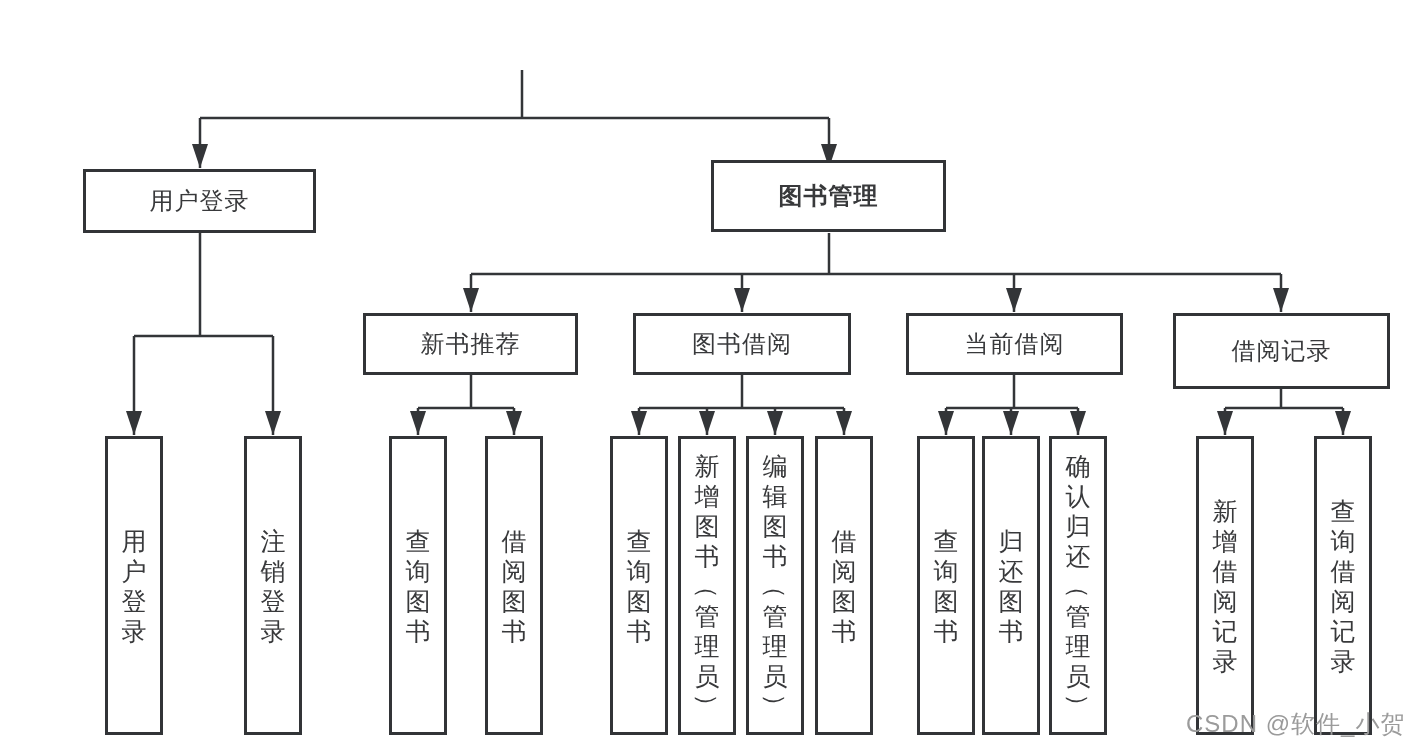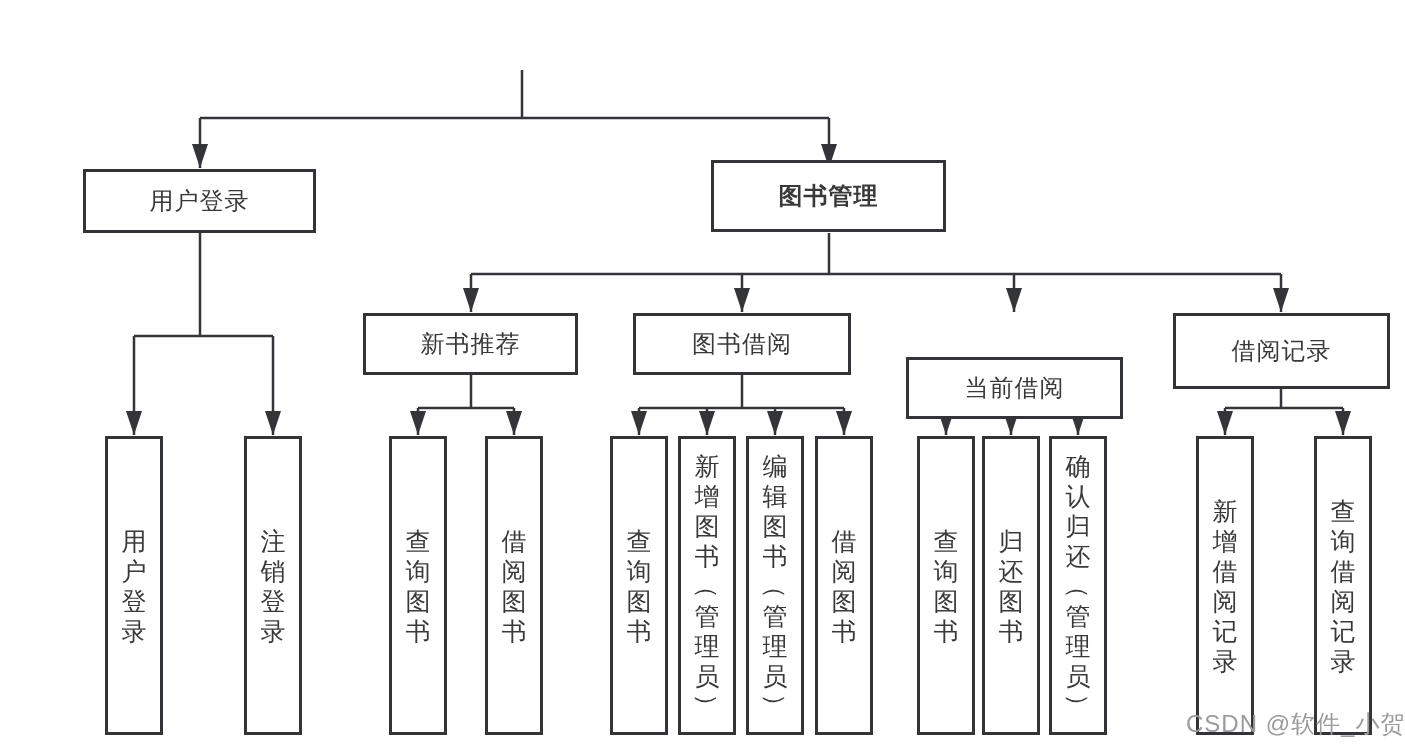--- a/index.html
+++ b/index.html
@@ -98,21 +98,21 @@
       <line x1="1343" y1="408" x2="1343" y2="435" marker-end="url(#arw)"></line>
     </g>
   </svg>
 
 
   <div class="node hnode" style="left:83px; top:169px; width:233px; height:64px;">用户登录</div>
   <div class="node hnode" style="left:711px; top:160px; width:235px; height:72px;font-weight:bold;">图书管理</div>
 
   <div class="node hnode" style="left:363px; top:313px; width:215px; height:62px;">新书推荐</div>
   <div class="node hnode" style="left:633px; top:313px; width:218px; height:62px;">图书借阅</div>
-  <div class="node hnode" style="left:906px; top:313px; width:217px; height:62px;margin-top:44px;">当前借阅</div>
+  <div class="node hnode" style="left:906px; top:313px; width:217px; height:62px;">当前借阅</div>
   <div class="node hnode" style="left:1173px; top:313px; width:217px; height:76px;">借阅记录</div>
 
   <div class="node vnode" style="left:105px;">
       <span>用</span>
       <span>户</span>
       <span>登</span>
       <span>录</span>
     </div>
   <div class="node vnode" style="left:244px;">
       <span>注</span>

